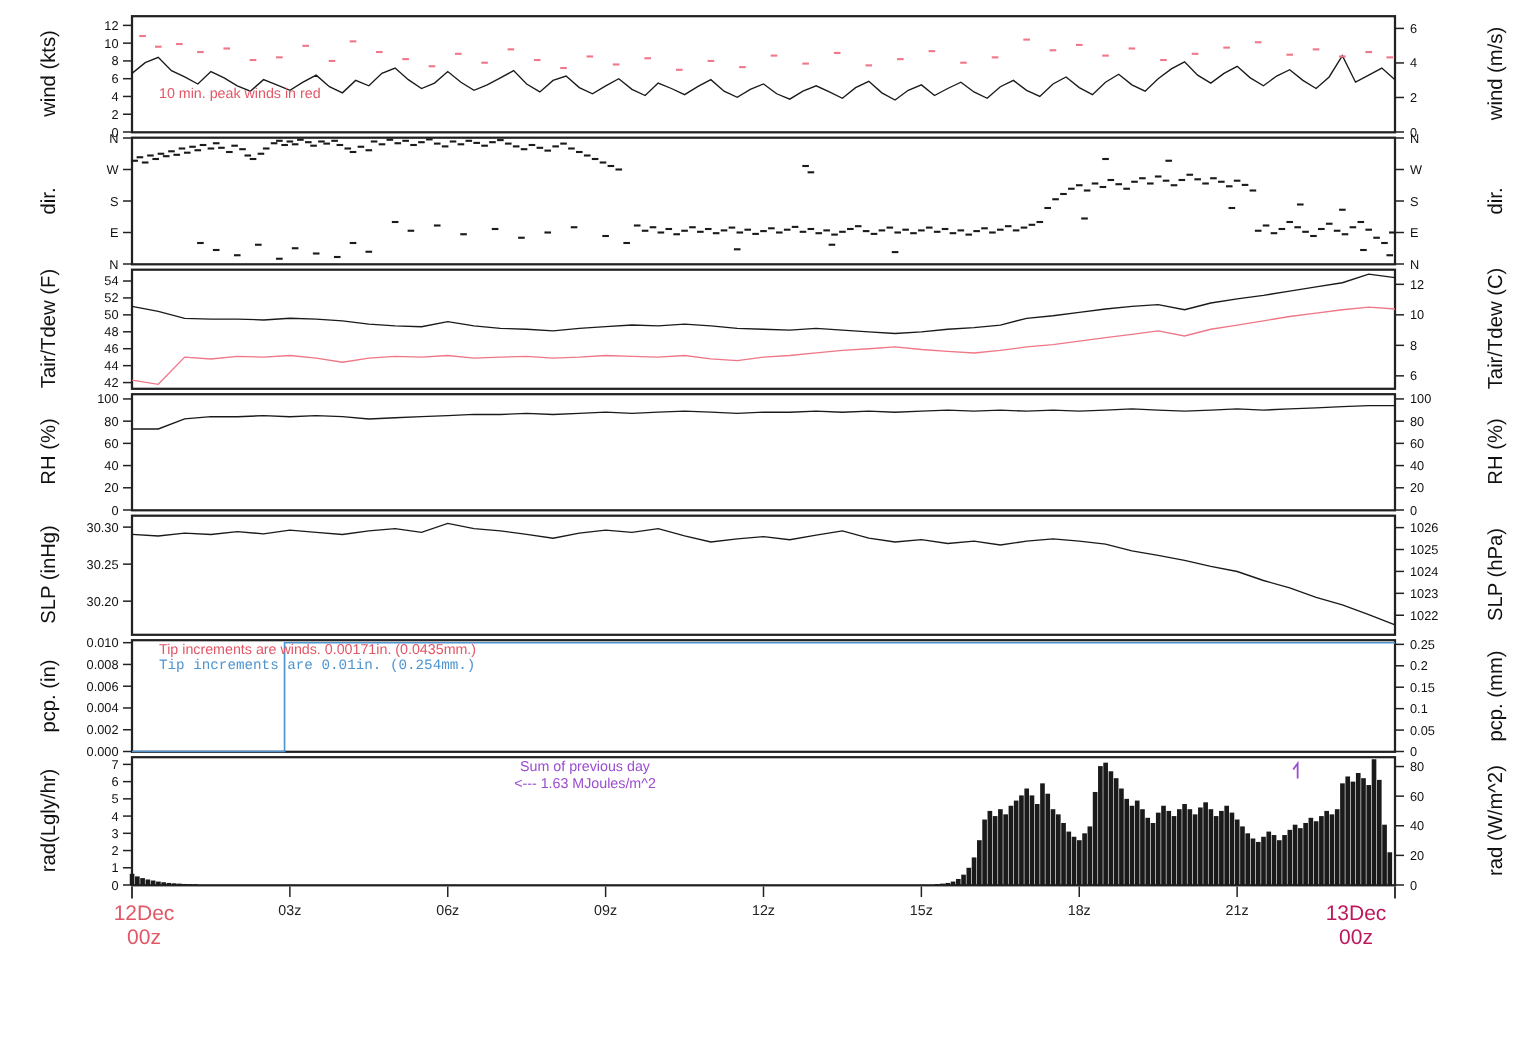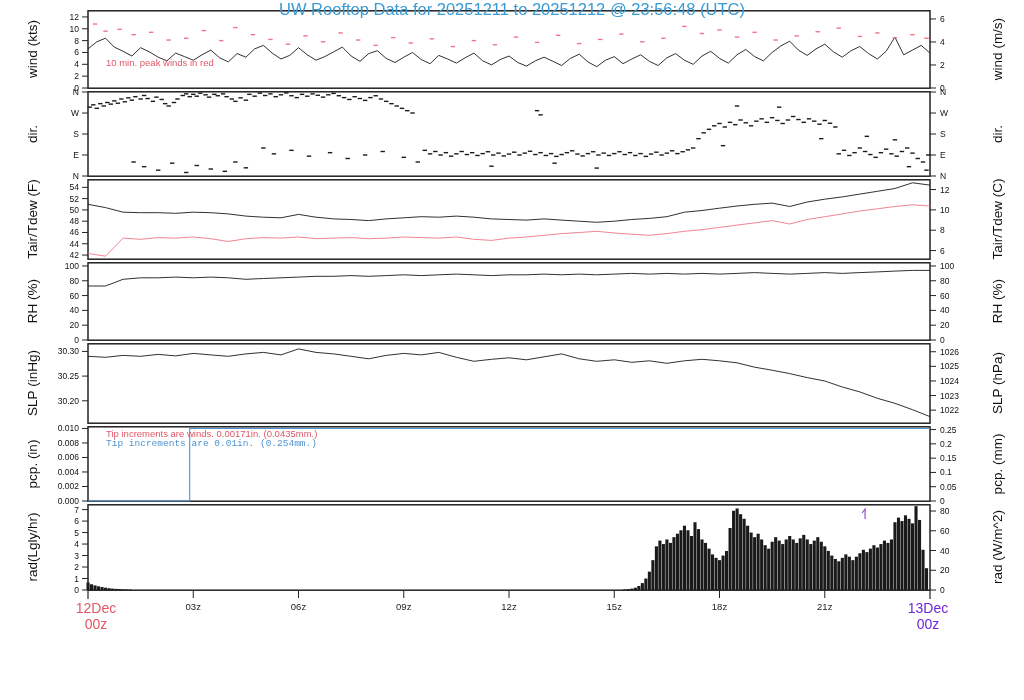--- a/index.html
+++ b/index.html
@@ -567,20 +567,24 @@
         <rect x="900.4333333333334" y="17.081081081081088" width="3.1" height="68.9189189189189" fill="#1a1a1a"></rect>
         <rect x="903.9416666666667" y="11.337837837837846" width="3.1" height="74.66216216216216" fill="#1a1a1a"></rect>
         <rect x="907.4499999999999" y="14.783783783783784" width="3.1" height="71.21621621621621" fill="#1a1a1a"></rect>
         <rect x="910.9583333333334" y="19.37837837837838" width="3.1" height="66.62162162162161" fill="#1a1a1a"></rect>
         <rect x="914.4666666666667" y="2.148648648648656" width="3.1" height="83.85135135135134" fill="#1a1a1a"></rect>
         <rect x="917.975" y="15.93243243243244" width="3.1" height="70.06756756756756" fill="#1a1a1a"></rect>
         <rect x="921.4833333333335" y="45.79729729729729" width="3.1" height="40.20270270270271" fill="#1a1a1a"></rect>
         <rect x="924.9916666666667" y="64.17567567567568" width="3.1" height="21.824324324324323" fill="#1a1a1a"></rect>
         <path d="M865.0958333333333 15 L865.0958333333333 5 L862.0958333333333 9" stroke="#9b4dcf" fill="none" stroke-width="1.2"></path>
       </svg>
+    <div class="note2" style="left:300px;top:2px;width:180px;color:#9b4dcf;">
+      <div>Sum of previous day</div>
+      <div>&lt;--- 1.63 MJoules/m^2</div>
+    </div>
   </section>
 
   <span class="ylab" style="left:32px;top:49px;">wind (kts)</span>
   <span class="ylab" style="left:32px;top:134px;">dir.</span>
   <span class="ylab" style="left:32px;top:219px;">Tair/Tdew (F)</span>
   <span class="ylab" style="left:32px;top:301px;">RH (%)</span>
   <span class="ylab" style="left:32px;top:383px;">SLP (inHg)</span>
   <span class="ylab" style="left:32px;top:464px;">pcp. (in)</span>
   <span class="ylab" style="left:32px;top:547px;">rad(Lgly/hr)</span>
 
@@ -608,19 +612,18 @@
       <line x1="719.5" y1="0" x2="719.5" y2="7" stroke="#222" stroke-width="1"></line>
       <text x="719.5" y="19" text-anchor="middle" class="xtick">18z</text>
       <line x1="824.75" y1="0" x2="824.75" y2="7" stroke="#222" stroke-width="1"></line>
       <text x="824.75" y="19" text-anchor="middle" class="xtick">21z</text>
     </svg>
 
   <div class="datelab" style="left:66px;top:600px;color:#e25766;">
     <div>12Dec</div>
     <div>00z</div>
   </div>
-  <div class="datelab" style="left:898px;top:600px;color:#6d28d9;">
+  <div class="datelab" style="left:874px;top:600px;color:#be185d;">
     <div>13Dec</div>
     <div>00z</div>
   </div>
 
-  <div class="title" style="color:#399bd5;">UW Rooftop Data for 20251211  to  20251212 @ 23:56:48  (UTC)</div>
 </div>
 
 </body></html>

